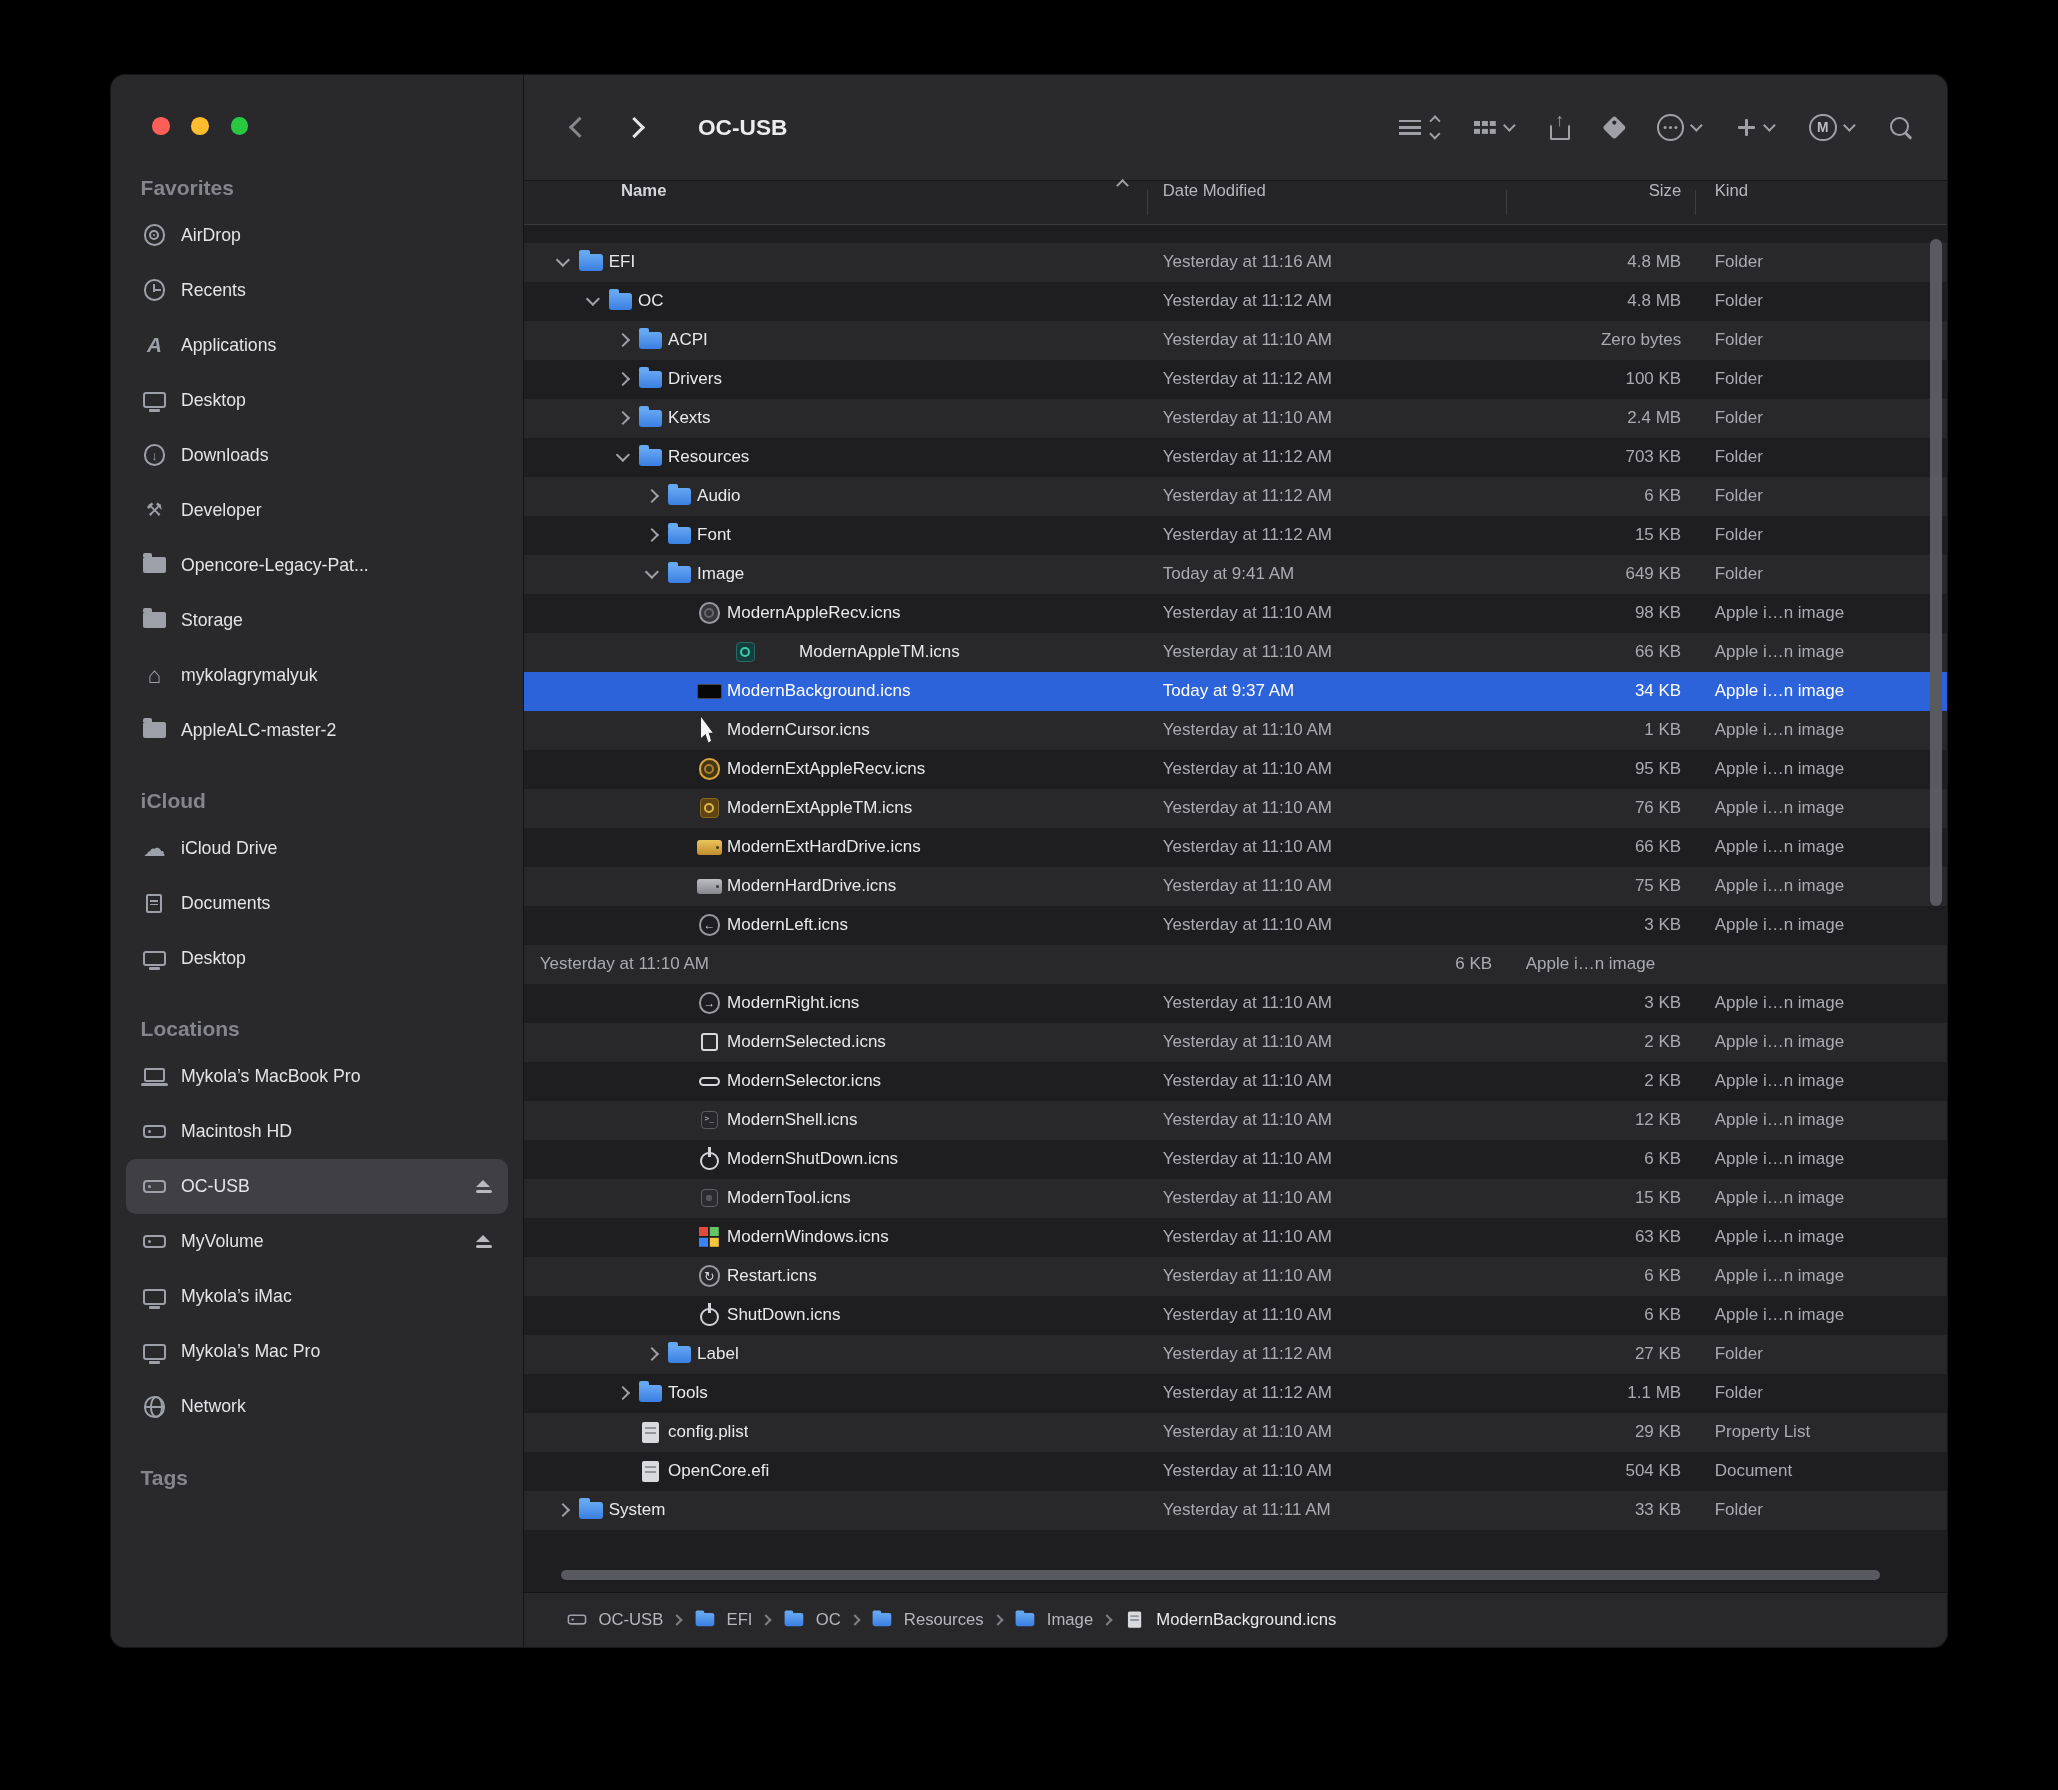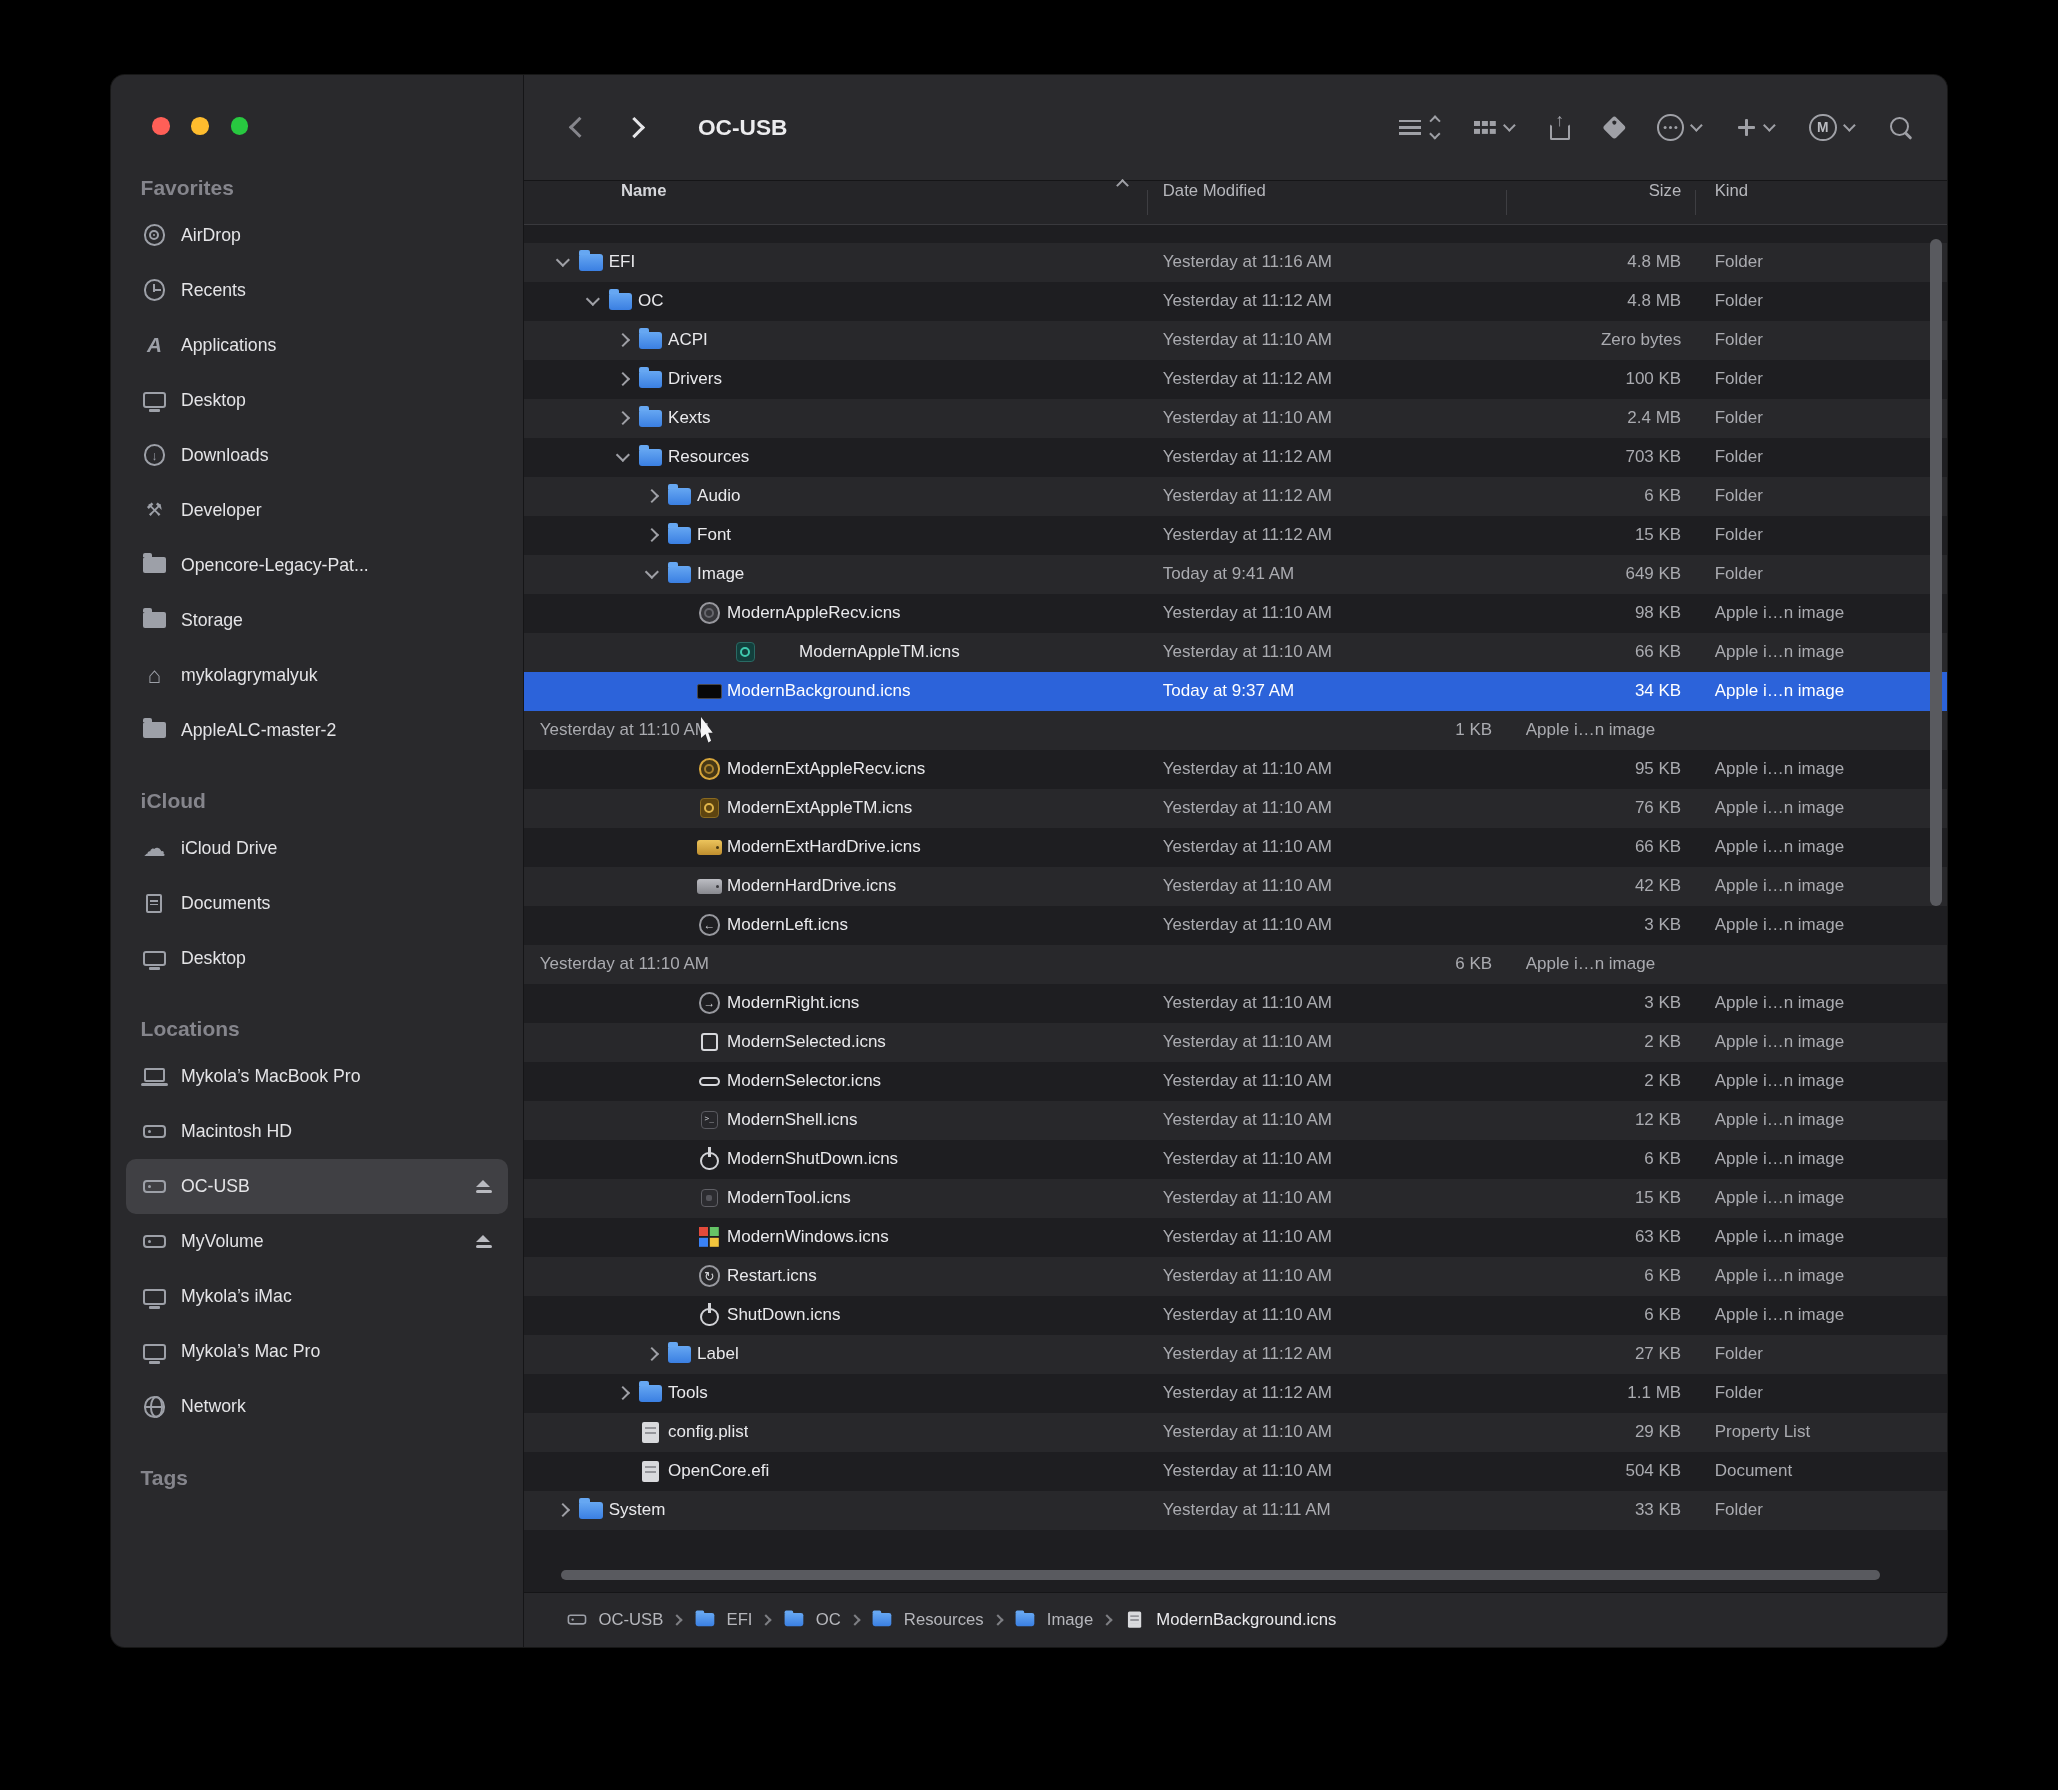--- a/index.html
+++ b/index.html
@@ -546,20 +546,27 @@
                 <span class="icn icn-background">
                   <i></i>
                 </span>
                 <span class="fname">ModernBackground.icns</span>
               </div>
               <div class="cdate">Today at 9:37 AM</div>
               <div class="csize">34 KB</div>
               <div class="ckind">Apple i…n image</div>
             </div>
             <div class="row">
+              <div class="cname" style="padding-left: 144px;">
+                <span class="disc"></span>
+                <span class="icn icn-cursor">
+                  <i></i>
+                </span>
+                <span class="fname">ModernCursor.icns</span>
+              </div>
               <div class="cdate">Yesterday at 11:10 AM</div>
               <div class="csize">1 KB</div>
               <div class="ckind">Apple i…n image</div>
             </div>
             <div class="row">
               <div class="cname" style="padding-left: 144px;">
                 <span class="disc"></span>
                 <span class="icn icn-recv-gold">
                   <i></i>
                 </span>
@@ -595,21 +602,21 @@
             </div>
             <div class="row">
               <div class="cname" style="padding-left: 144px;">
                 <span class="disc"></span>
                 <span class="icn icn-drive">
                   <i></i>
                 </span>
                 <span class="fname">ModernHardDrive.icns</span>
               </div>
               <div class="cdate">Yesterday at 11:10 AM</div>
-              <div class="csize">42 KB</div>
+              <div class="csize">75 KB</div>
               <div class="ckind">Apple i…n image</div>
             </div>
             <div class="row">
               <div class="cname" style="padding-left: 144px;">
                 <span class="disc"></span>
                 <span class="icn icn-arrow-left">
                   <i></i>
                 </span>
                 <span class="fname">ModernLeft.icns</span>
               </div>

